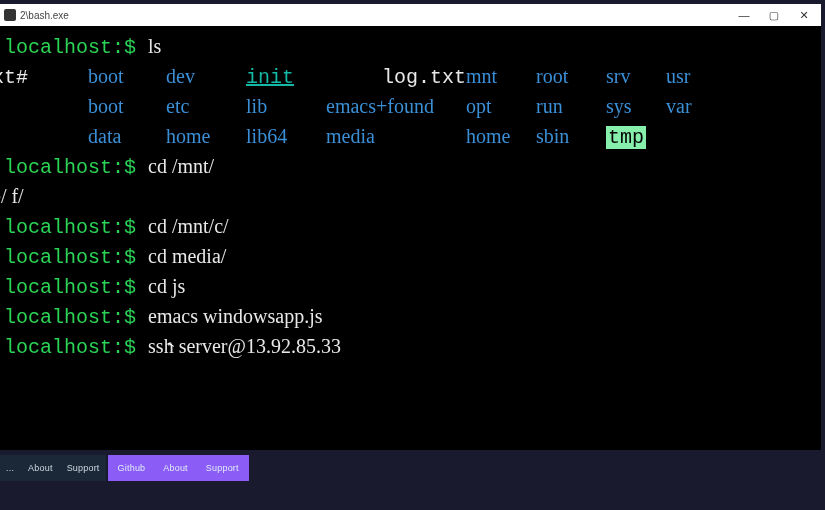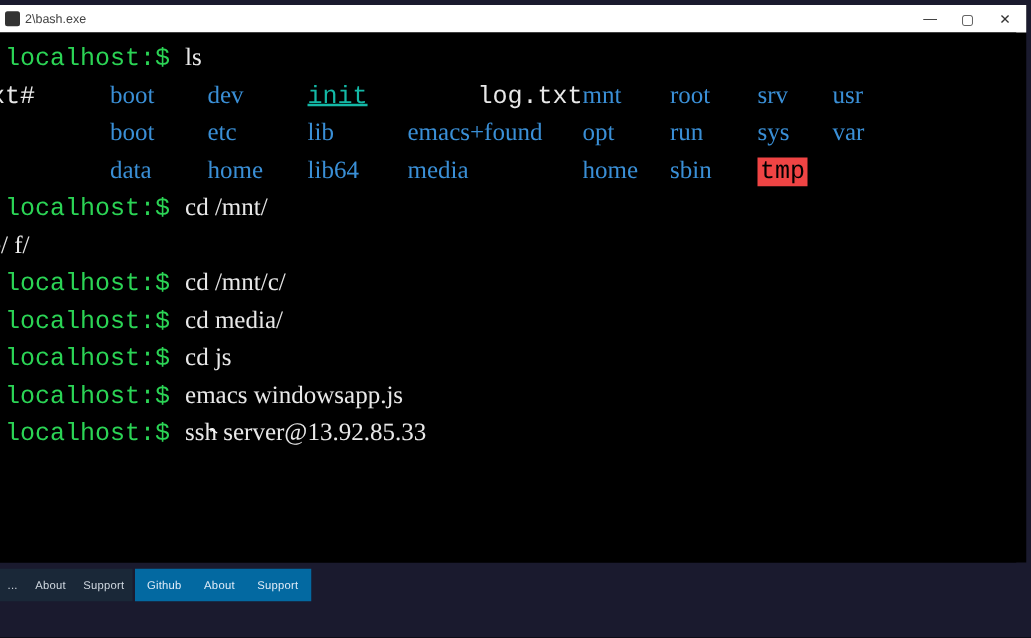--- a/index.html
+++ b/index.html
@@ -78,21 +78,21 @@
     .c2 { width: 80px; }
     .c3 { width: 80px; }
     .c4 { width: 140px; }
     .c5 { width: 70px; }
     .c6 { width: 70px; }
     .c7 { width: 60px; }
     .c8 { width: 50px; }
     .blue { color: #3a8fd6; font-family: Liberation Serif, serif; }
     .green { color: #14b8a6; text-decoration: underline; }
     .white { color: #e8e8e8; text-align: right; }
-    .highlight { background: #ef4444; color: #000; padding: 0 2px; }
+    .highlight { background: #86efac; color: #000; padding: 0 2px; }
     .cursor-ptr {
       position: absolute;
       width: 10px;
       height: 14px;
       color: #fff;
       pointer-events: none;
       font-size: 12px;
       transform: rotate(-15deg);
     }
     .taskbar {
@@ -110,21 +110,21 @@
       align-items: center;
       height: 26px;
       gap: 2px;
     }
     .tb-dark {
       background: #1a2838;
       padding: 0 6px;
       gap: 14px;
     }
     .tb-blue {
-      background: #0369a1;
+      background: #8b5cf6;
       padding: 0 10px;
       gap: 18px;
       margin-left: 2px;
     }
     .tb-item {
       font-family: 'Segoe UI', sans-serif;
       font-size: 9px;
       color: #d0d8e0;
       letter-spacing: 0.2px;
       cursor: pointer;

